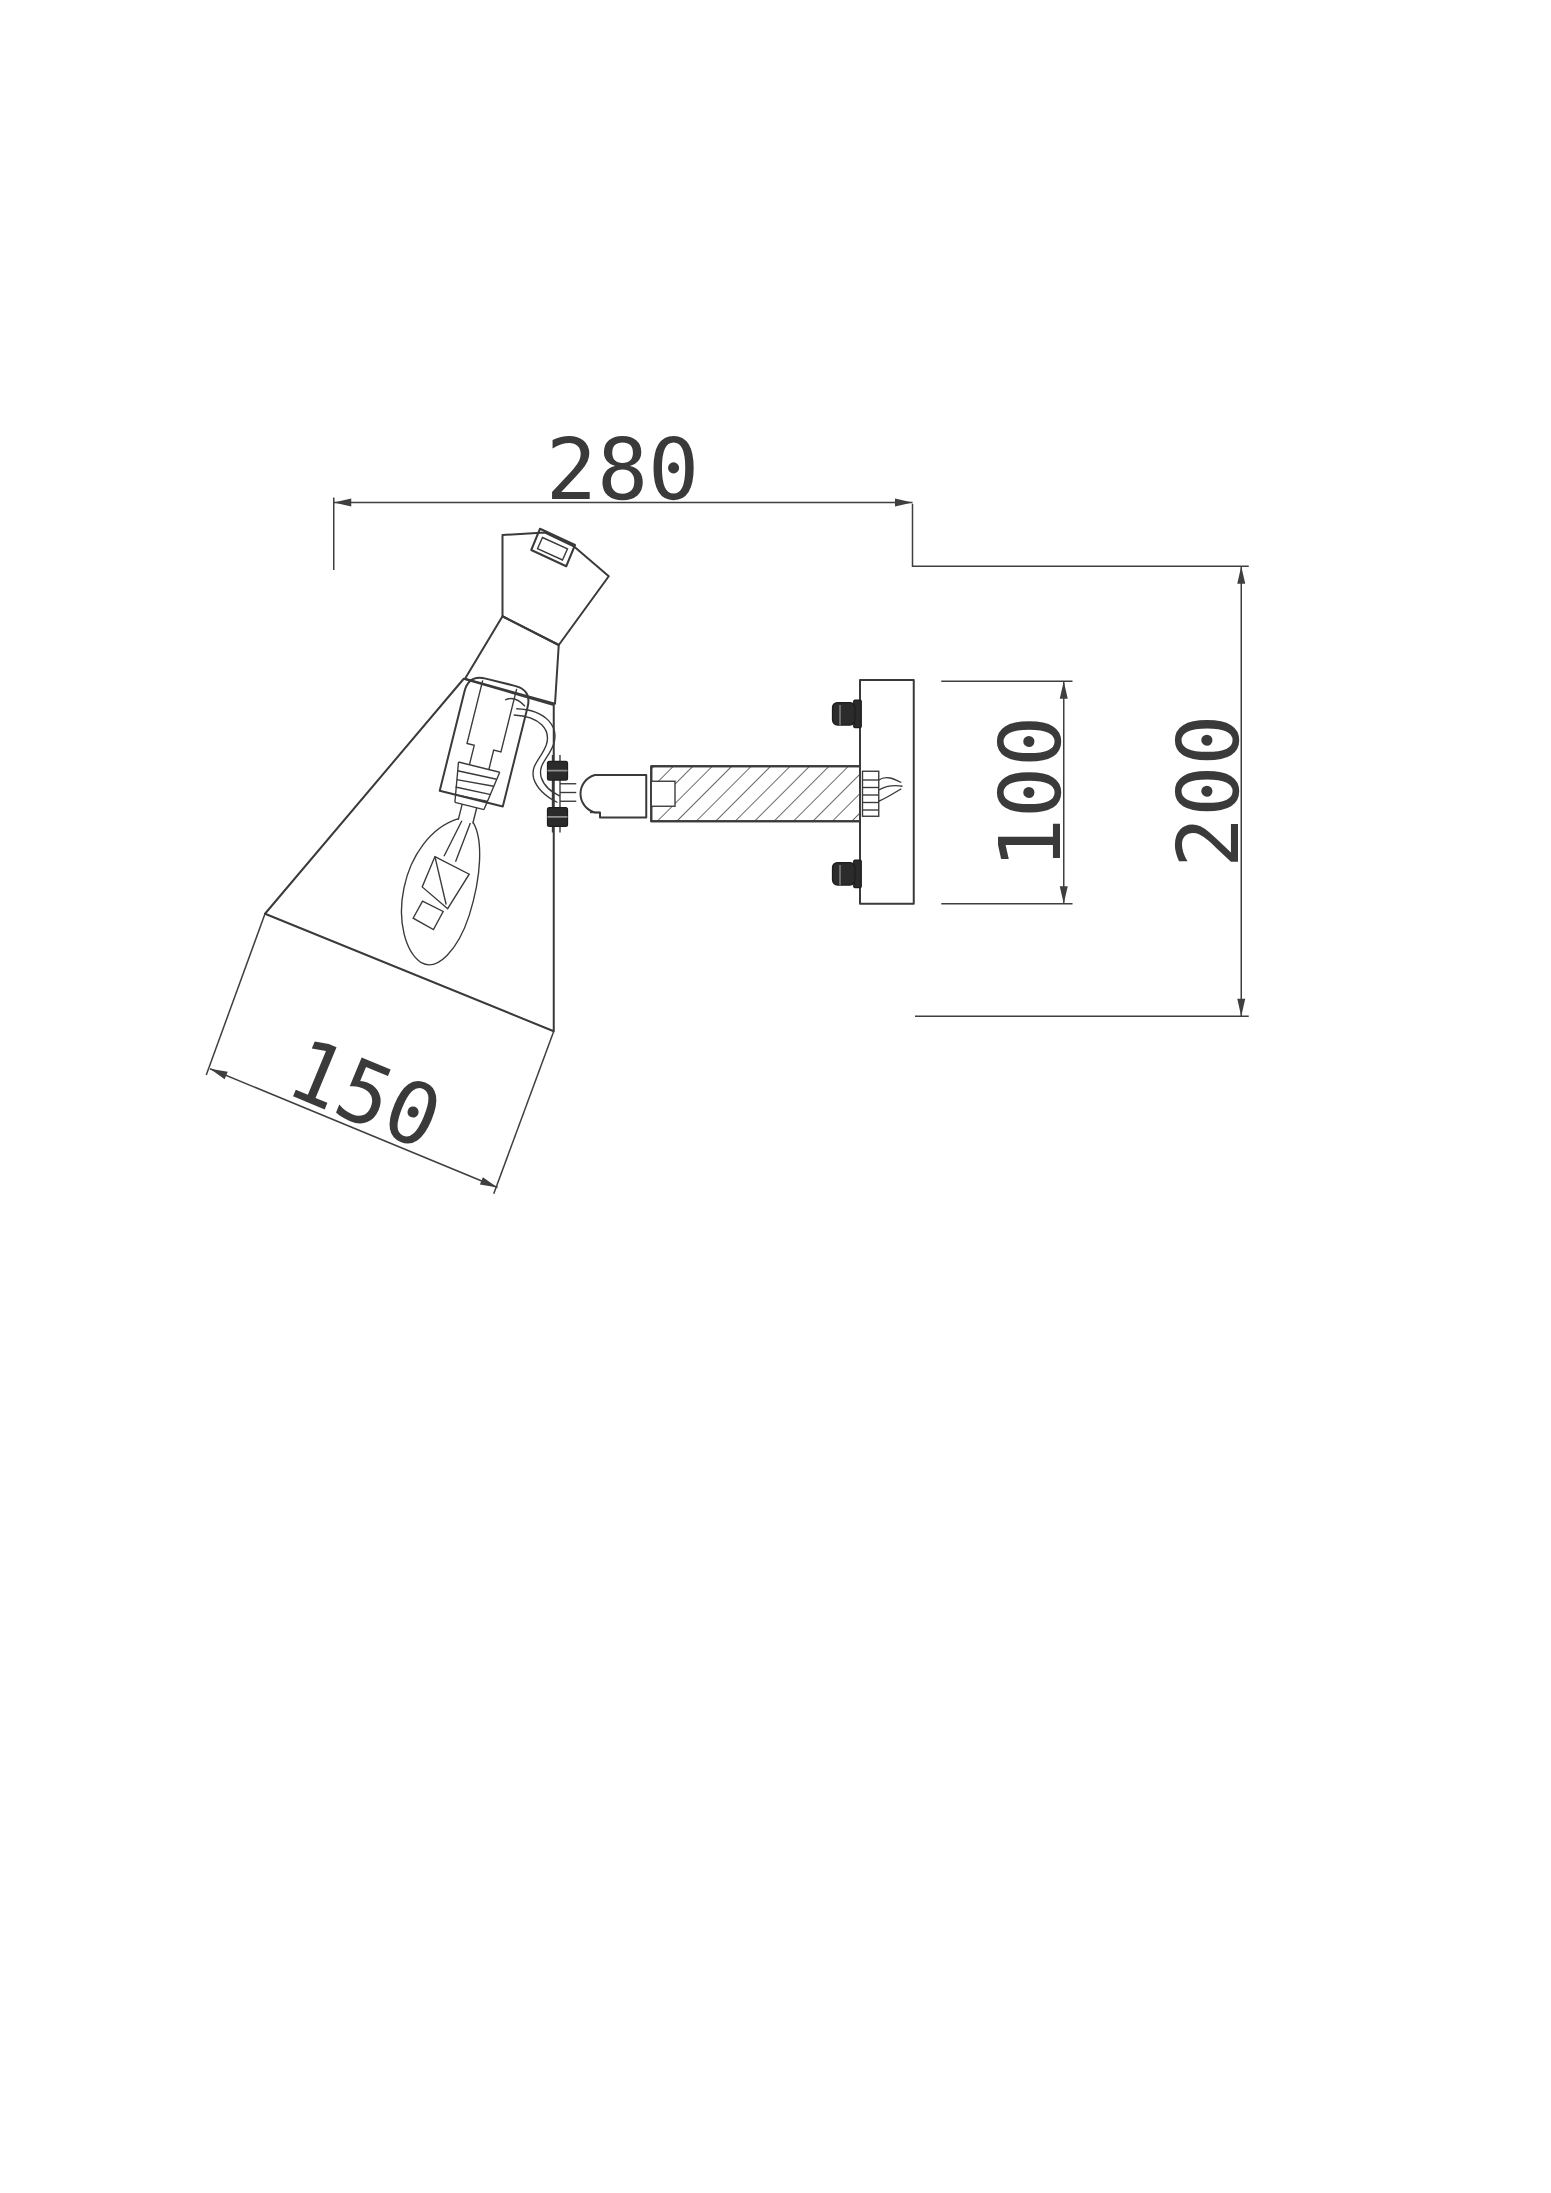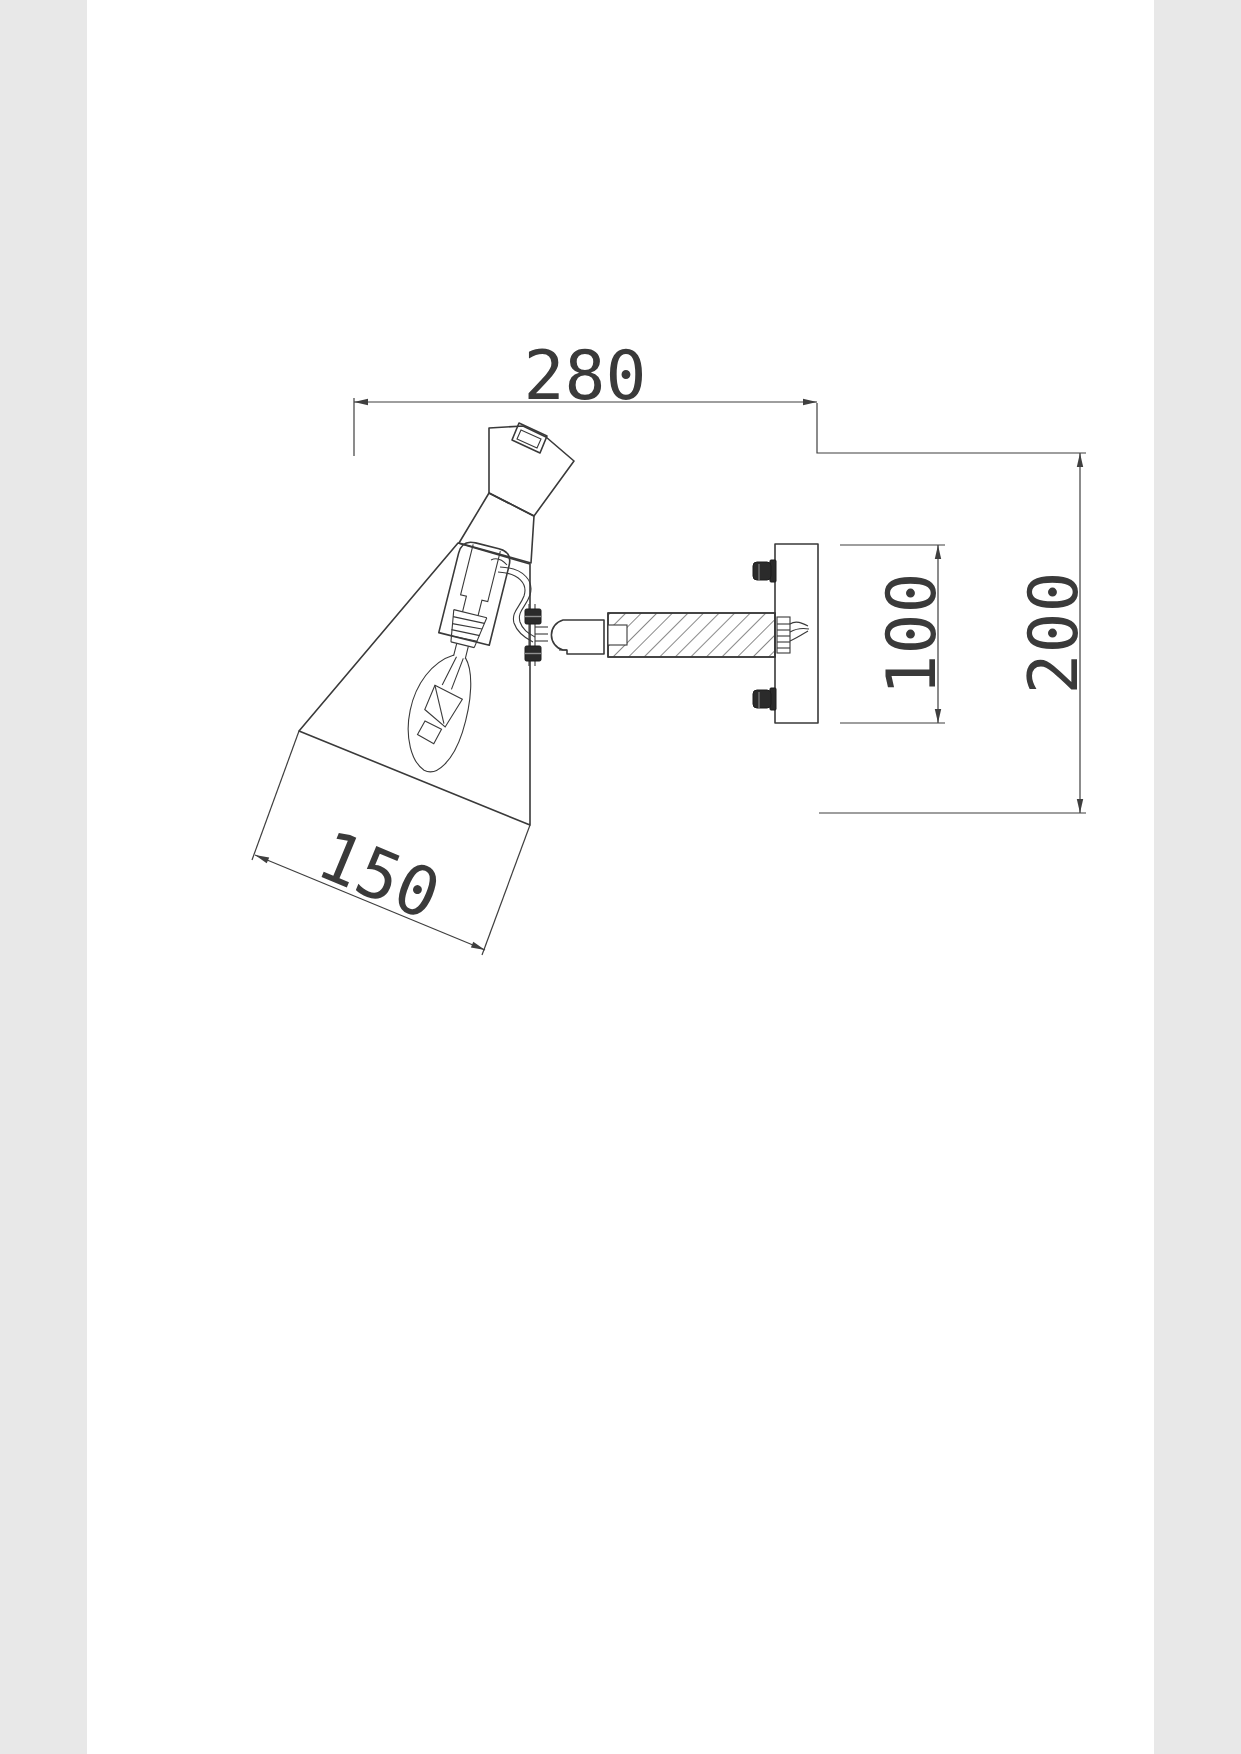--- a/index.html
+++ b/index.html
@@ -1,18 +1,18 @@
 <!DOCTYPE html>
 <html><head>
 <meta charset="utf-8">
 <style>
   html,body{margin:0;padding:0;background:#e8e8e8;}
   .sheet{
     position:relative;
-    width:1067px;height:1754px;
+    width:1241px;height:1754px;
     background:#ffffff;
     margin:0 auto;
     overflow:hidden;
     font-family:"DejaVu Sans Mono", monospace;
   }
   svg{display:block;}
   svg text{
     font-family:"DejaVu Sans Mono", monospace;
     fill:#3a3a3a;
   }

